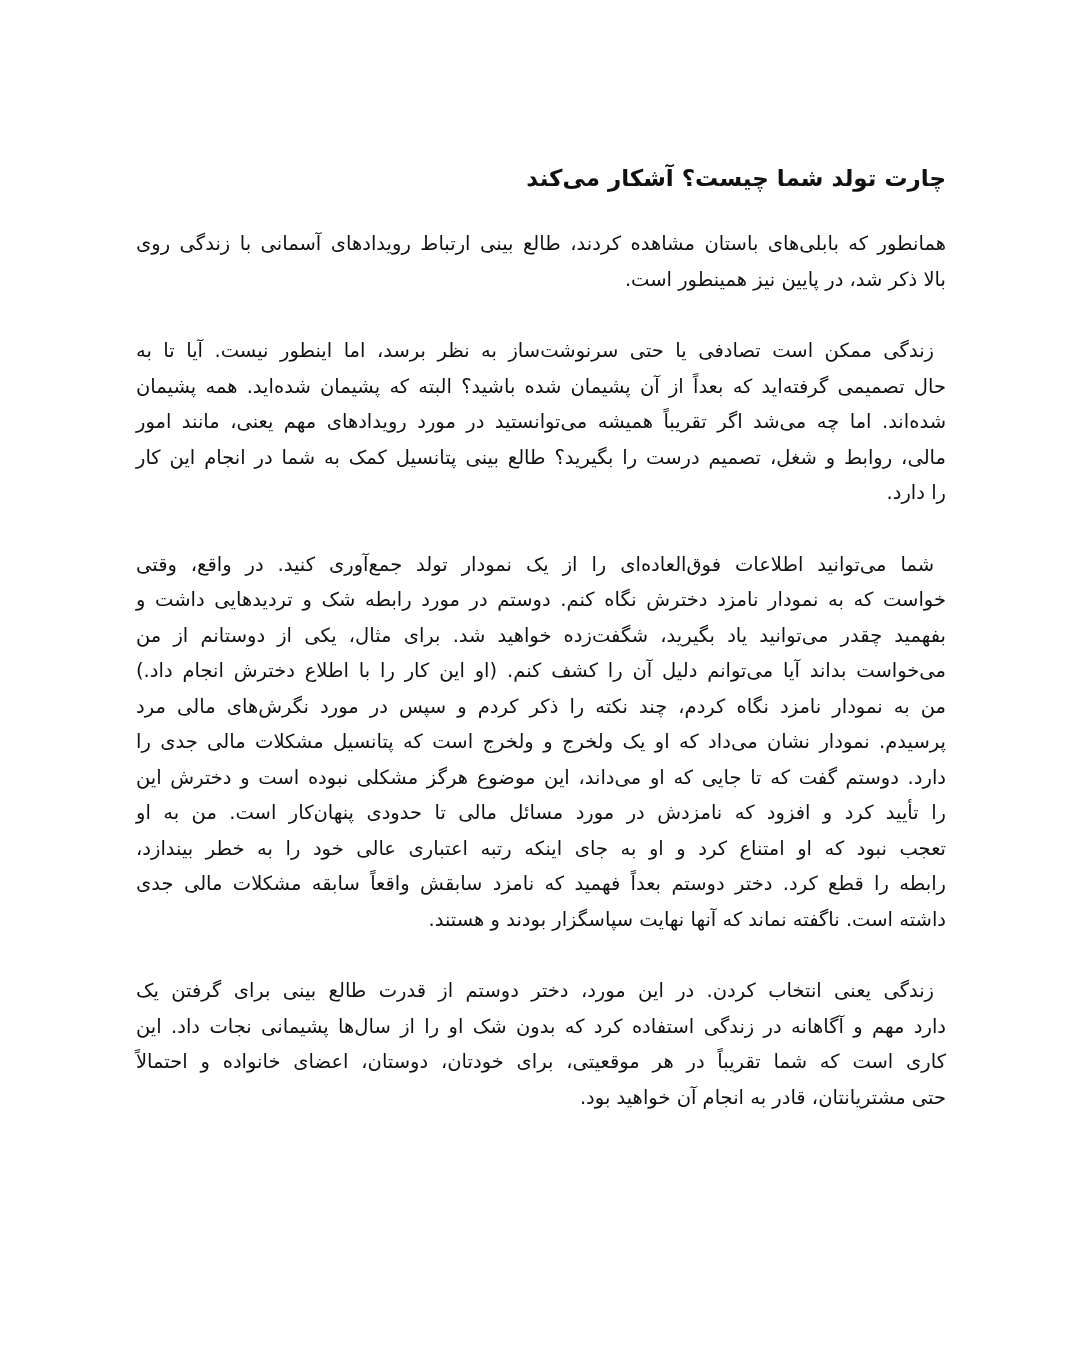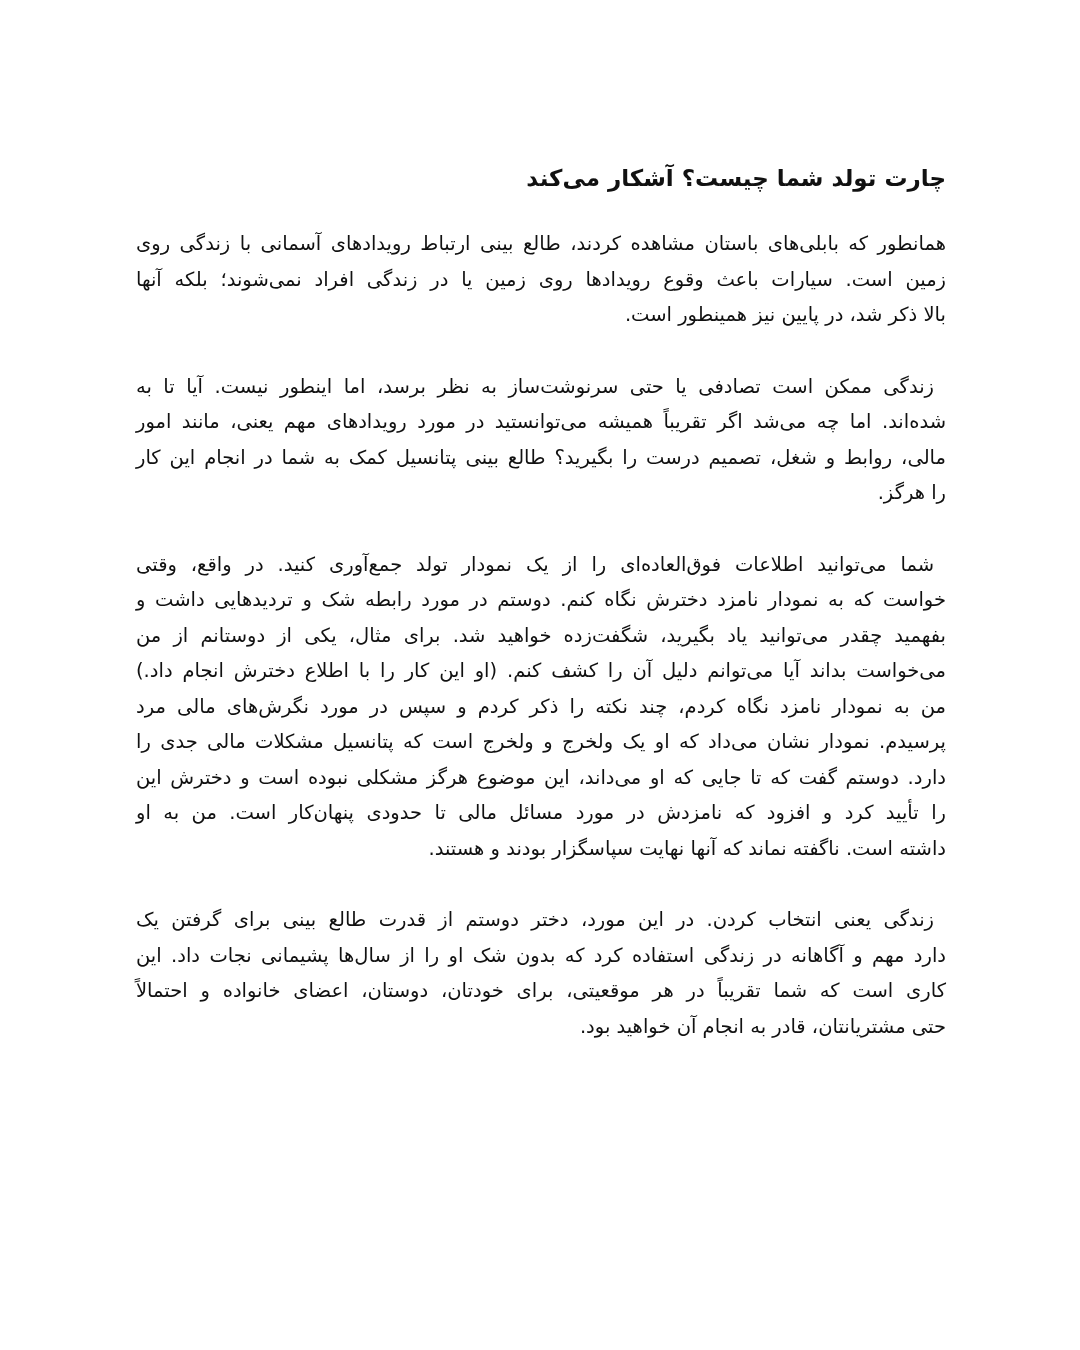--- a/index.html
+++ b/index.html
@@ -49,40 +49,42 @@
     }
   </style>
 </head>
 <body>
 
 <div class="page">
   <h1 class="title">چارت تولد شما چیست؟ آشکار می‌کند</h1>
 
   <div class="para">
     <span class="line">همانطور که بابلی‌های باستان مشاهده کردند، طالع بینی ارتباط رویدادهای آسمانی با زندگی روی</span>
-    <span class="line">زمین است. سیارات باعث وقوع رویدادها روی زمین یا در زندگی افراد نمی‌شوند؛ بلکه آنها</span>
     <span class="line last">بالا ذکر شد، در پایین نیز همینطور است.</span>
   </div>
 
   <div class="para">
     <span class="line indent">زندگی ممکن است تصادفی یا حتی سرنوشت‌ساز به نظر برسد، اما اینطور نیست. آیا تا به</span>
+    <span class="line">حال تصمیمی گرفته‌اید که بعداً از آن پشیمان شده باشید؟ البته که پشیمان شده‌اید. همه پشیمان</span>
     <span class="line">شده‌اند. اما چه می‌شد اگر تقریباً همیشه می‌توانستید در مورد رویدادهای مهم یعنی، مانند امور</span>
     <span class="line">مالی، روابط و شغل، تصمیم درست را بگیرید؟ طالع بینی پتانسیل کمک به شما در انجام این کار</span>
-    <span class="line last">را هرگز.</span>
+    <span class="line last">را دارد.</span>
   </div>
 
   <div class="para">
     <span class="line indent">شما می‌توانید اطلاعات فوق‌العاده‌ای را از یک نمودار تولد جمع‌آوری کنید. در واقع، وقتی</span>
     <span class="line">خواست که به نمودار نامزد دخترش نگاه کنم. دوستم در مورد رابطه شک و تردیدهایی داشت و</span>
     <span class="line">بفهمید چقدر می‌توانید یاد بگیرید، شگفت‌زده خواهید شد. برای مثال، یکی از دوستانم از من</span>
     <span class="line">می‌خواست بداند آیا می‌توانم دلیل آن را کشف کنم. (او این کار را با اطلاع دخترش انجام داد.)</span>
     <span class="line">من به نمودار نامزد نگاه کردم، چند نکته را ذکر کردم و سپس در مورد نگرش‌های مالی مرد</span>
     <span class="line">پرسیدم. نمودار نشان می‌داد که او یک ولخرج و ولخرج است که پتانسیل مشکلات مالی جدی را</span>
     <span class="line">دارد. دوستم گفت که تا جایی که او می‌داند، این موضوع هرگز مشکلی نبوده است و دخترش این</span>
     <span class="line">را تأیید کرد و افزود که نامزدش در مورد مسائل مالی تا حدودی پنهان‌کار است. من به او</span>
+    <span class="line">تعجب نبود که او امتناع کرد و او به جای اینکه رتبه اعتباری عالی خود را به خطر بیندازد،</span>
+    <span class="line">رابطه را قطع کرد. دختر دوستم بعداً فهمید که نامزد سابقش واقعاً سابقه مشکلات مالی جدی</span>
     <span class="line last">داشته است. ناگفته نماند که آنها نهایت سپاسگزار بودند و هستند.</span>
   </div>
 
   <div class="para">
     <span class="line indent">زندگی یعنی انتخاب کردن. در این مورد، دختر دوستم از قدرت طالع بینی برای گرفتن یک</span>
     <span class="line">دارد مهم و آگاهانه در زندگی استفاده کرد که بدون شک او را از سال‌ها پشیمانی نجات داد. این</span>
     <span class="line">کاری است که شما تقریباً در هر موقعیتی، برای خودتان، دوستان، اعضای خانواده و احتمالاً</span>
     <span class="line last">حتی مشتریانتان، قادر به انجام آن خواهید بود.</span>
   </div>
 </div>

